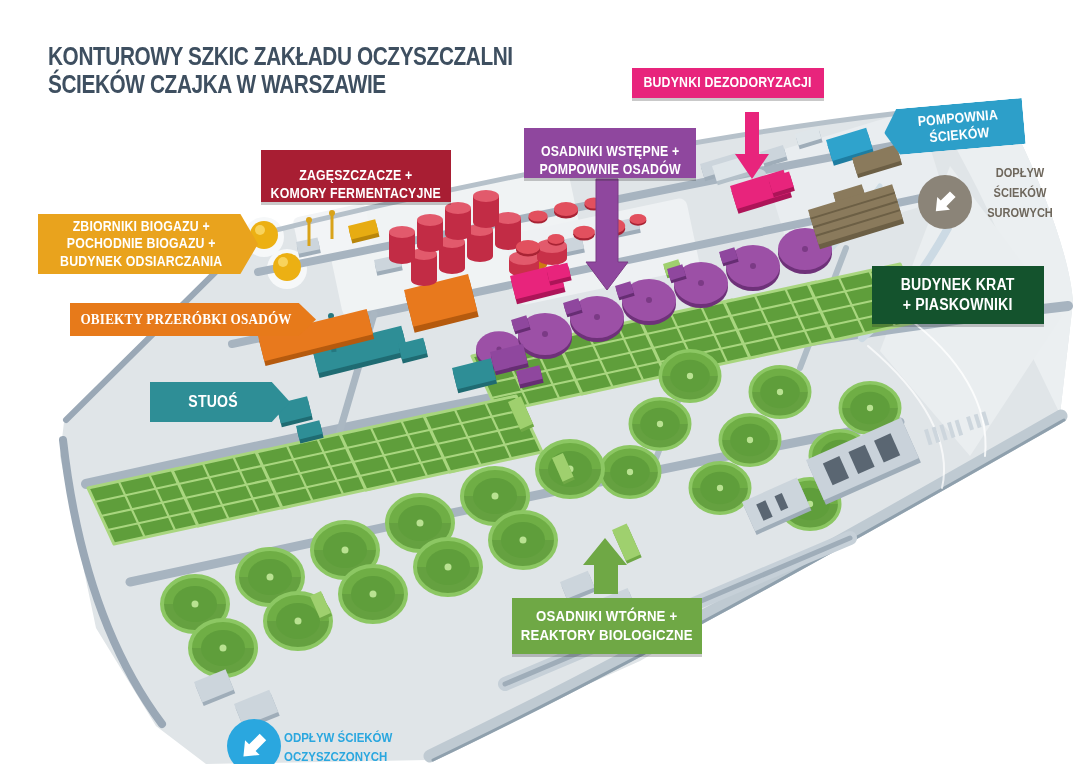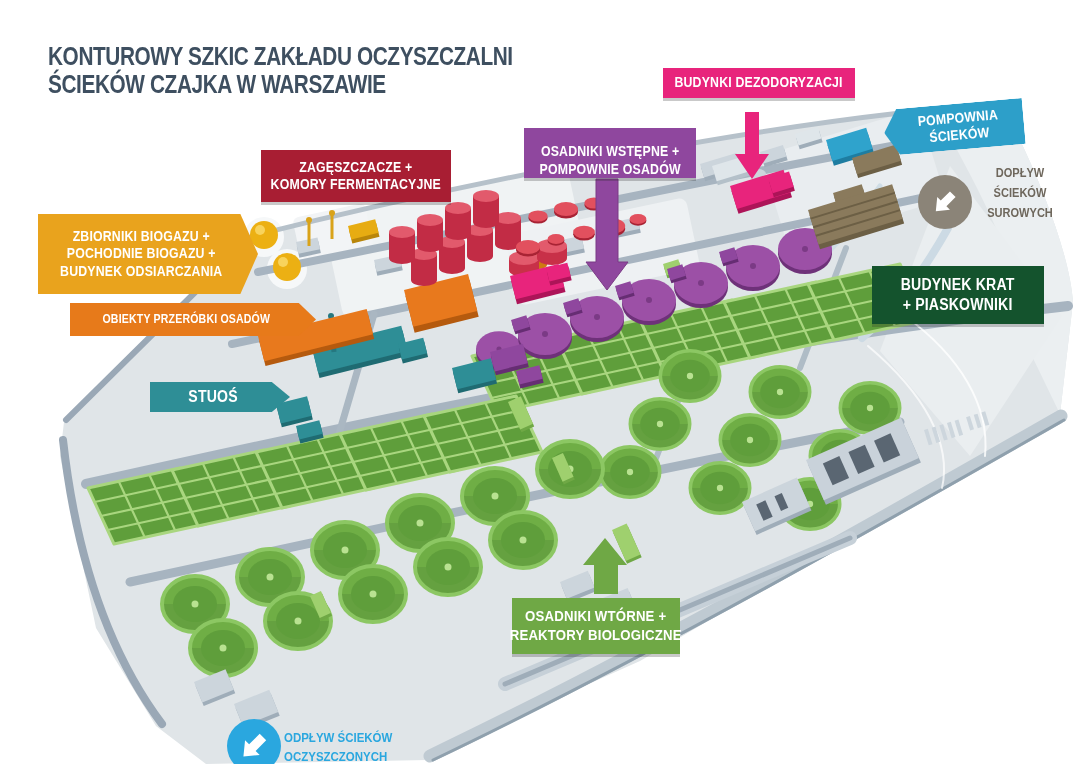--- a/index.html
+++ b/index.html
@@ -8,34 +8,34 @@
   svg{position:absolute;left:0;top:0;}
   
   .title{position:absolute;left:48px;top:26px;font-weight:bold;font-size:26px;line-height:1.08;
          letter-spacing:-0.5px;transform:scaleX(.8);transform-origin:left top;white-space:nowrap;}
   
   .lbl{position:absolute;color:#fff;font-weight:bold;text-align:center;
        display:flex;align-items:center;justify-content:center;
        box-shadow:0 3px 0 rgba(40,40,40,.25);}
   .lbl .tx{transform:scaleX(.88);line-height:1.25;letter-spacing:.2px;}
   .lbl span{display:block;white-space:nowrap;}
-  #lbl-dezodoryzacja{left:663px;top:52px;width:192px;height:30px;font-size:14px;}
+  #lbl-dezodoryzacja{left:632px;top:52px;width:192px;height:30px;font-size:14px;}
   #lbl-pompownia{left:884px;top:88px;width:130px;height:46px;font-size:14px;
        transform:rotate(-5deg);padding-left:10px;box-shadow:none;
        clip-path:polygon(10% 0,100% 0,100% 100%,10% 100%,0 50%);}
   #lbl-osadniki-wstepne{left:524px;top:112px;width:172px;height:50px;font-size:14px;}
-  #lbl-zageszczacze{left:261px;top:134px;width:190px;height:52px;font-size:14px;}
-  #lbl-zbiorniki{left:38px;top:198px;width:206px;height:80px;font-size:14px;box-shadow:none;
+  #lbl-zageszczacze{left:261px;top:134px;width:190px;height:52px;font-size:14px;align-items:flex-end;}
+  #lbl-zbiorniki{left:38px;top:198px;width:206px;height:60px;font-size:14px;box-shadow:none;
        clip-path:polygon(0 0,92% 0,100% 50%,92% 100%,0 100%);padding-right:14px;}
-  #lbl-obiekty{left:70px;top:287px;width:232px;height:33px;font-size:12px;box-shadow:none;
-       clip-path:polygon(0 0,93% 0,100% 50%,93% 100%,0 100%);padding-right:14px;}
-  #lbl-stuos{left:150px;top:366px;width:126px;height:30px;font-size:16px;box-shadow:none;
+  #lbl-obiekty{left:70px;top:287px;width:232px;height:33px;font-size:15px;box-shadow:none;
+       clip-path:polygon(0 0,93% 0,100% 50%,93% 100%,0 100%);padding-right:14px;font-family:Liberation Serif, serif;}
+  #lbl-stuos{left:150px;top:366px;width:126px;height:40px;font-size:16px;box-shadow:none;
        clip-path:polygon(0 0,87% 0,100% 50%,87% 100%,0 100%);padding-right:14px;}
   #lbl-budynek-krat{left:872px;top:250px;width:172px;height:58px;font-size:16px;}
-  #lbl-osadniki-wtorne{left:512px;top:582px;width:168px;height:56px;font-size:15px;}
+  #lbl-osadniki-wtorne{left:512px;top:582px;width:190px;height:56px;font-size:15px;}
   
   .note{position:absolute;font-weight:bold;white-space:nowrap;}
   #note-doplyw{left:970px;top:147px;width:100px;font-size:13px;line-height:20px;text-align:center;
        transform:scaleX(.85);transform-origin:center top;}
   #note-odplyw{left:284px;top:712px;font-size:13.5px;line-height:19px;text-align:left;
        transform:scaleX(.85);transform-origin:left top;}
 </style>
 </head>
 <body>
 

